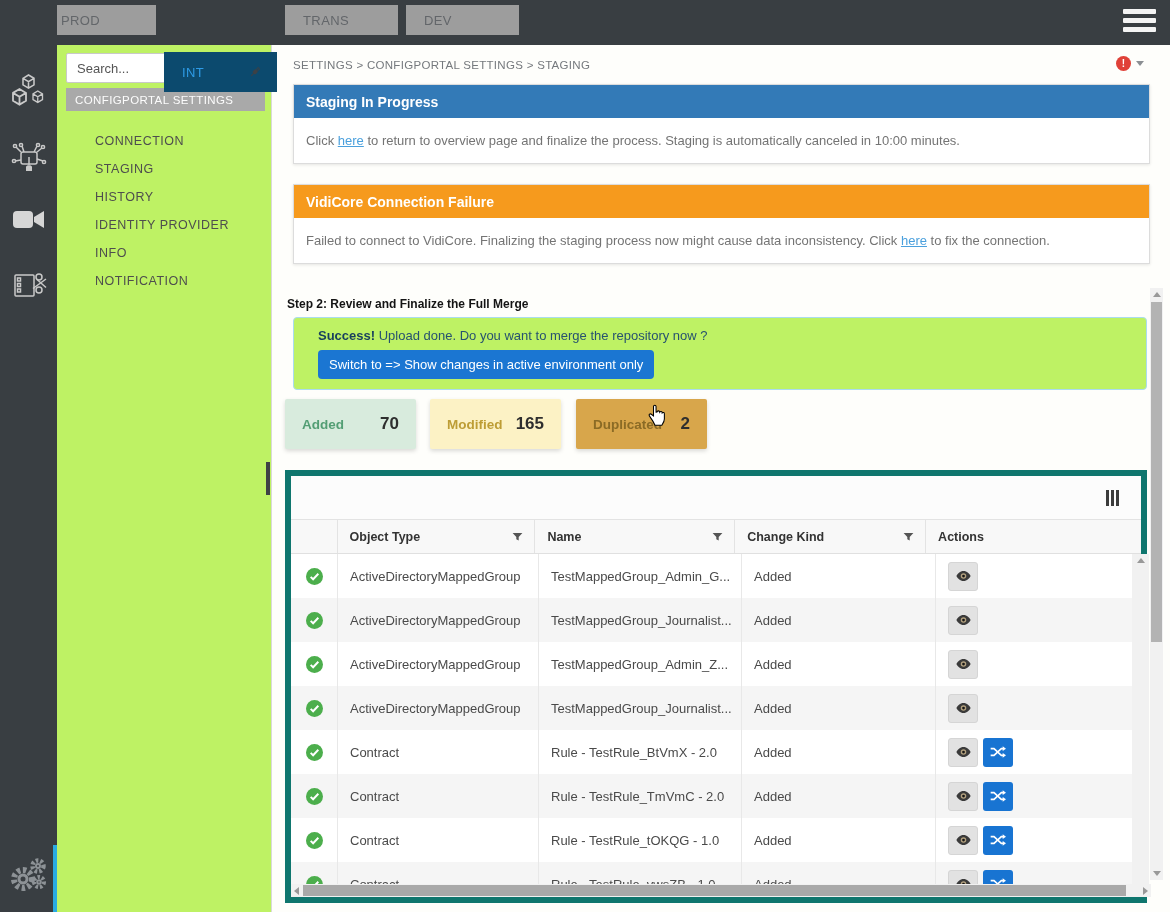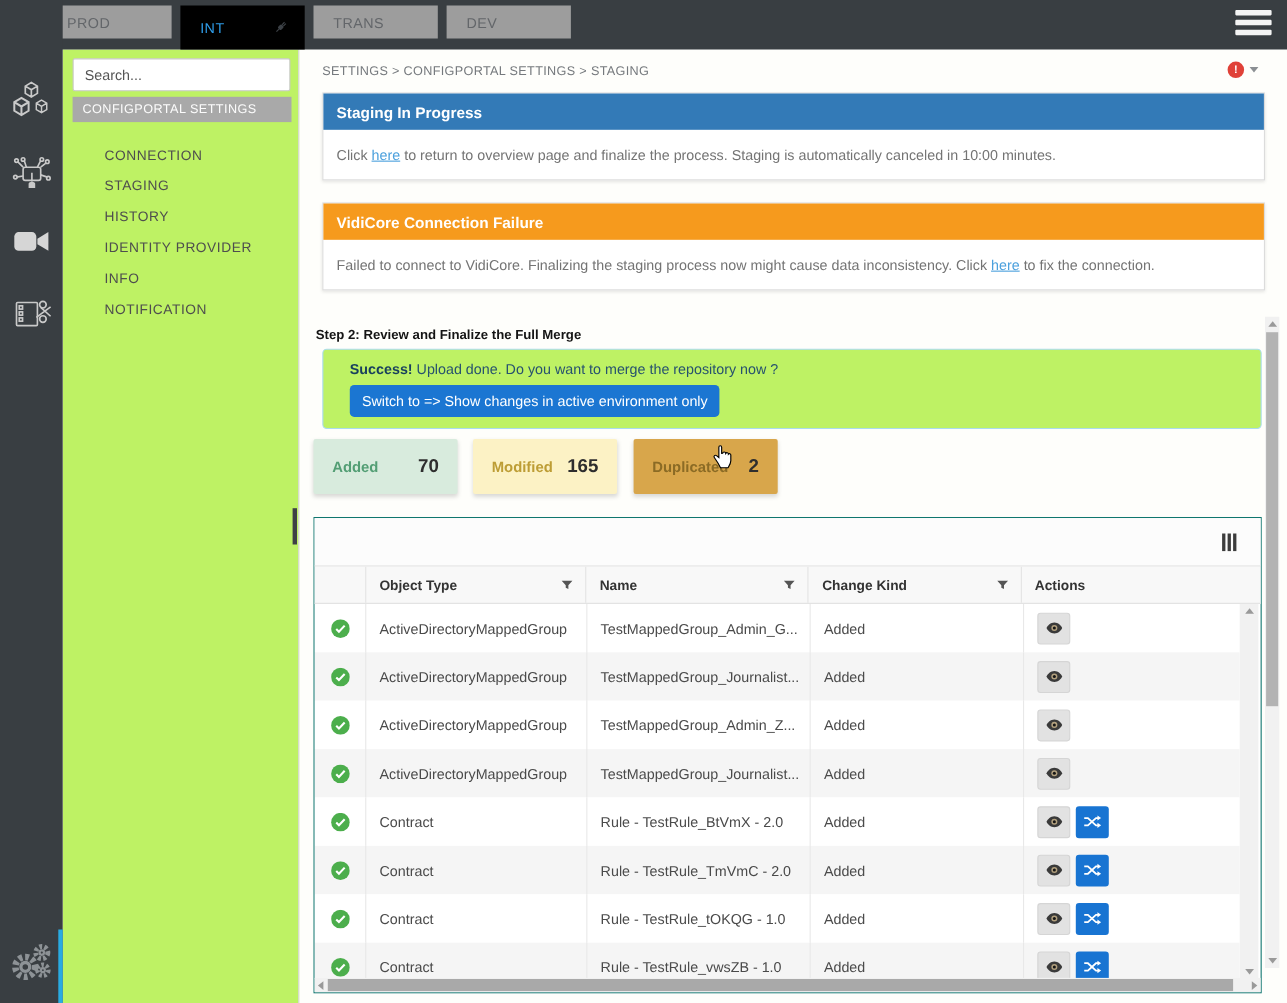--- a/index.html
+++ b/index.html
@@ -5,21 +5,21 @@
 <style>
   * { box-sizing: border-box; margin: 0; padding: 0; }
   html,body { width:1170px; height:912px; overflow:hidden; background:#fff;
     font-family:"Liberation Sans", sans-serif; position:relative; }
 
   
   .topbar { position:absolute; left:0; top:0; width:1170px; height:45px; background:#393e42; z-index:5; }
   .tabs { position:absolute; left:43px; top:5px; display:flex; gap:8px; align-items:flex-start; }
   .tab { width:113px; height:30px; background:#9d9d9d; color:#63666a; font-size:13px;
          letter-spacing:.4px; display:flex; align-items:center; padding:0 14px 0 18px; cursor:pointer; }
-  .tab.active { background:#000000; color:#2e9be6; height:40px; justify-content:space-between; }
+  .tab.active { background:#0c4a6e; color:#2e9be6; height:40px; justify-content:space-between;margin-top:47px; }
   .tab .plug { display:flex; }
   .burger { position:absolute; right:14px; top:9px; width:33px; cursor:pointer; }
   .burger div { height:5px; background:#f4f4f4; border-radius:1px; margin-bottom:4px; }
 
   
   .rail { position:absolute; left:0; top:0; width:57px; height:912px; background:#393e42; z-index:6; }
   .avatar { position:absolute; left:4px; top:9px; width:48px; height:48px; border-radius:50%;
             background:#26292c; color:#4aa0d8; font-size:15px; font-weight:bold;
             display:flex; align-items:center; justify-content:center; }
   .rail-icon { position:absolute; left:50%; transform:translateX(-50%); cursor:pointer; }
@@ -71,21 +71,21 @@
           justify-content:space-between; padding:0 17px; border-radius:2px;
           box-shadow:0 2px 4px rgba(0,0,0,.15); cursor:pointer; }
   .stat .lab { font-size:13.5px; font-weight:bold; }
   .stat .val { font-size:17px; font-weight:bold; color:#2e2e2e; }
   .stat-added     { left:13px;  background:#d8ebdd; } .stat-added .lab     { color:#539e74; }
   .stat-modified  { left:158px; background:#fcf2c5; } .stat-modified .lab  { color:#bd9d35; }
   .stat-duplicated{ left:304px; background:#d8a64b; } .stat-duplicated .lab{ color:#8b6b25; }
 
   
   .grid { position:absolute; left:13px; top:425px; width:862px; height:433px; background:#fff;
-          border:1px solid #0f766e; }
+          border:6px solid #0f766e; }
   .grid-toolbar { height:44px; border-bottom:1px solid #e3e3e3; background:#fcfcfc; position:relative; }
   .colchooser { position:absolute; right:22px; top:14px; display:flex; gap:2px; cursor:pointer; }
   .colchooser div { width:3px; height:16px; background:#3c3c3c; }
   .thead { display:flex; height:34px; background:#f8f8f8; border-bottom:1px solid #e0e0e0;
            font-size:12.5px; font-weight:bold; color:#333; }
   .th { display:flex; align-items:center; justify-content:space-between; padding:0 10px 0 12px;
         border-right:1px solid #e3e3e3; }
   .c-status { width:47px; } .c-type { width:201px; } .c-name { width:203px; }
   .c-kind { width:194px; } .c-actions { width:196px; border-right:none !important; }
   .th-fill { flex:1; border-right:none; }

